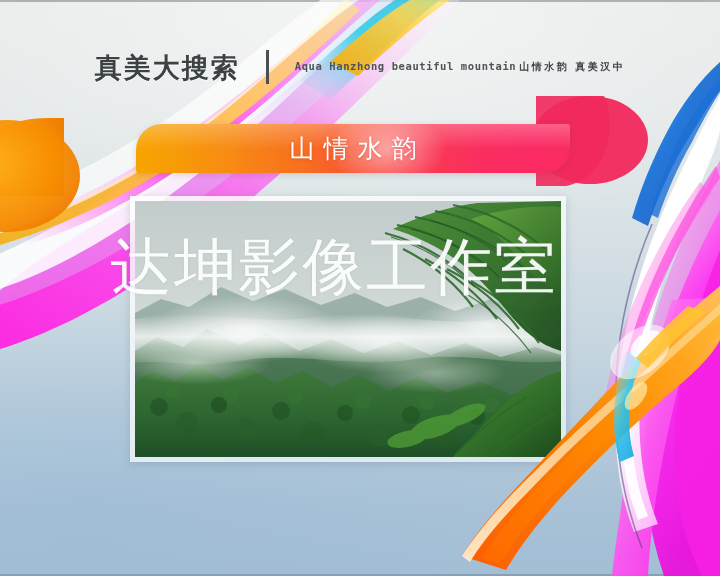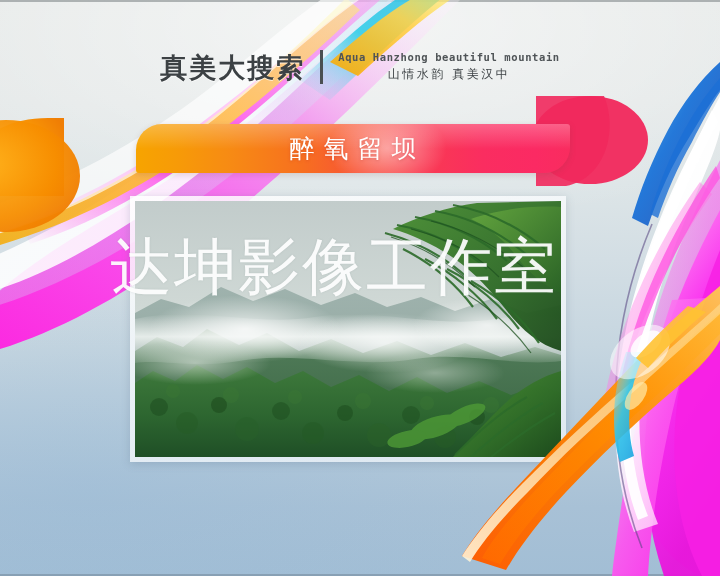--- a/index.html
+++ b/index.html
@@ -60,55 +60,54 @@
   }
 
   
   .logo-row {
     position: absolute;
     left: 0; right: 0;
     top: 50px;
     display: flex;
     align-items: center;
     justify-content: center;
-    gap: 1px;
+    gap: 12px;
   }
   .logo-cn {
     font-family: "DejaVu Sans", "Liberation Sans", sans-serif;
     font-size: 27px;
     font-weight: 700;
     letter-spacing: 2px;
     color: #3c4144;
     line-height: 1;
     text-shadow: 0 1px 0 rgba(255,255,255,0.7);
     padding-right: 14px;
   }
   .logo-divider {
     width: 3px;
     height: 34px;
     background: #4a4f52;
     margin-right: 14px;
   }
   .logo-right {
     display: flex;
-    flex-direction: column;
     gap: 3px;
   }
   .logo-en {
     font-family: "DejaVu Sans Mono", "Liberation Mono", monospace;
     font-size: 10.5px;
     font-weight: 600;
     letter-spacing: 0.6px;
     color: #4f5457;
     white-space: nowrap;
   }
   .logo-sub {
     font-family: "DejaVu Sans", "Liberation Sans", sans-serif;
-    font-size: 12px;
-    font-weight: 400;
+    font-size: 10px;
+    font-weight: 700;
     letter-spacing: 2.5px;
     color: #3f4447;
     white-space: nowrap;
     text-align: center;
   }
 
   
   .banner {
     position: absolute;
     left: 136px;
@@ -277,21 +276,21 @@
     <div class="logo-cn">真美大搜索</div>
     <div class="logo-divider"></div>
     <div class="logo-right">
       <div class="logo-en">Aqua Hanzhong beautiful mountain</div>
       <div class="logo-sub">山情水韵  真美汉中</div>
     </div>
   </div>
 
   <div class="banner">
     <div class="banner-glow"></div>
-    <div class="banner-text">醉氧留坝</div>
+    <div class="banner-text">山情水韵</div>
   </div>
 
   <div class="photo-frame">
     <div class="photo">
       <svg viewBox="0 0 426 256" width="426" height="256" preserveAspectRatio="none" xmlns="http://www.w3.org/2000/svg">
         <defs>
           <linearGradient id="sky" x1="0" y1="0" x2="0" y2="1">
             <stop offset="0%" stop-color="#c2cccb"></stop>
             <stop offset="40%" stop-color="#cfd8d5"></stop>
             <stop offset="75%" stop-color="#dde4e0"></stop>

